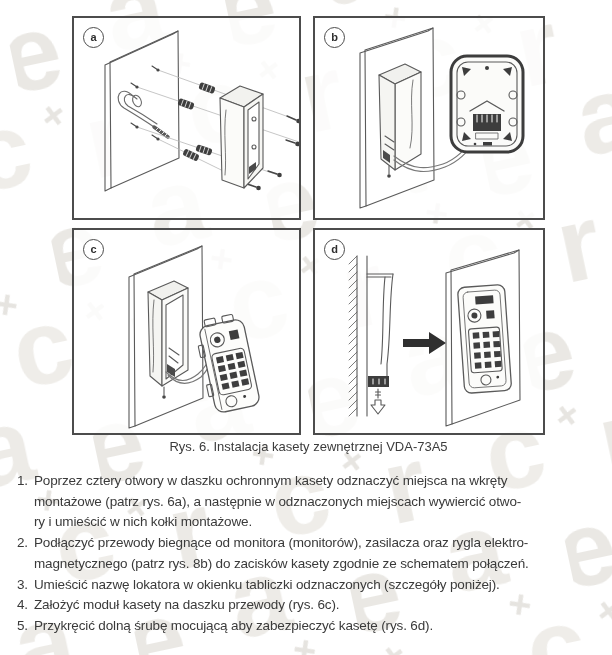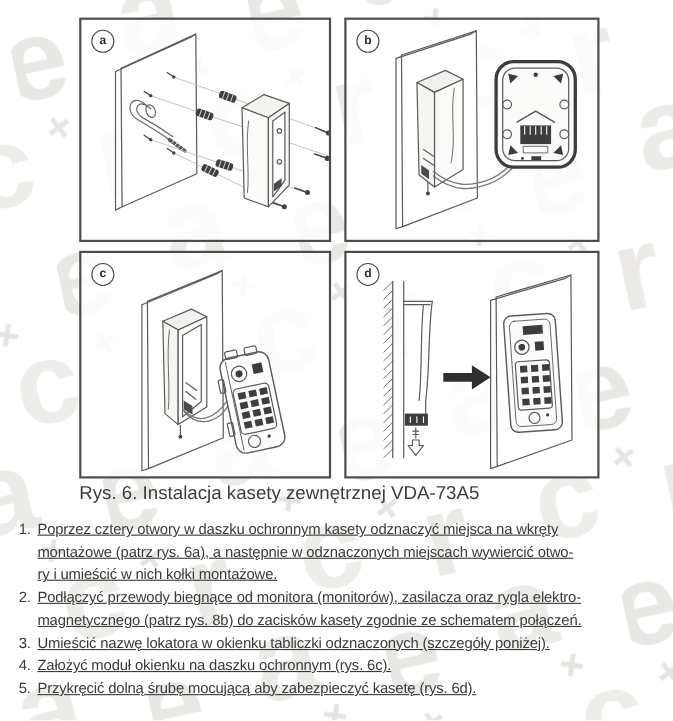--- a/index.html
+++ b/index.html
@@ -26,29 +26,29 @@
   .drawing{position:absolute;left:0;top:0;width:100%;height:100%;}
   .badge{
     position:absolute;left:9px;top:9px;
     width:19px;height:19px;border-radius:50%;
     border:1.5px solid #4c4c4c;background:#ffffff;
     font-size:11px;font-weight:bold;line-height:19px;text-align:center;
     color:#2e2e2e;
   }
   .caption{
     position:absolute;left:72px;top:439px;width:473px;z-index:1;
-    text-align:left;font-size:17px;color:#3c3c3c;
+    text-align:center;font-size:13px;color:#3c3c3c;
   }
   .instructions{
     position:absolute;left:17px;top:471px;width:596px;z-index:1;
     font-size:13.5px;line-height:20.7px;letter-spacing:-0.15px;color:#3a3a3a;
   }
   .item{display:flex;}
   .num{flex:0 0 17px;}
-  .itext{white-space:pre-line;width:579px;text-decoration:underline;}
+  .itext{white-space:pre-line;width:579px;}
 </style>
 </head>
 <body>
 
 <div class="page">
 
   <svg class="watermark" width="612" height="655" aria-hidden="true">
     <defs>
       <pattern id="wmp" width="220" height="200" patternUnits="userSpaceOnUse" patternTransform="rotate(-12)">
         <text x="-10" y="95" font-family="Liberation Sans, sans-serif" font-weight="bold" font-size="105" fill="#eae8e4">e</text>
@@ -299,21 +299,21 @@
       <span class="num">2.</span>
       <span class="itext">Podłączyć przewody biegnące od monitora (monitorów), zasilacza oraz rygla elektro-
 magnetycznego (patrz rys. 8b) do zacisków kasety zgodnie ze schematem połączeń.</span>
     </div>
     <div class="item">
       <span class="num">3.</span>
       <span class="itext">Umieścić nazwę lokatora w okienku tabliczki odznaczonych (szczegóły poniżej).</span>
     </div>
     <div class="item">
       <span class="num">4.</span>
-      <span class="itext">Założyć moduł okienku na daszku ochronnym (rys. 6c).</span>
+      <span class="itext">Założyć moduł kasety na daszku przewody (rys. 6c).</span>
     </div>
     <div class="item">
       <span class="num">5.</span>
       <span class="itext">Przykręcić dolną śrubę mocującą aby zabezpieczyć kasetę (rys. 6d).</span>
     </div>
   </div>
 
 </div>
 
 </body></html>

